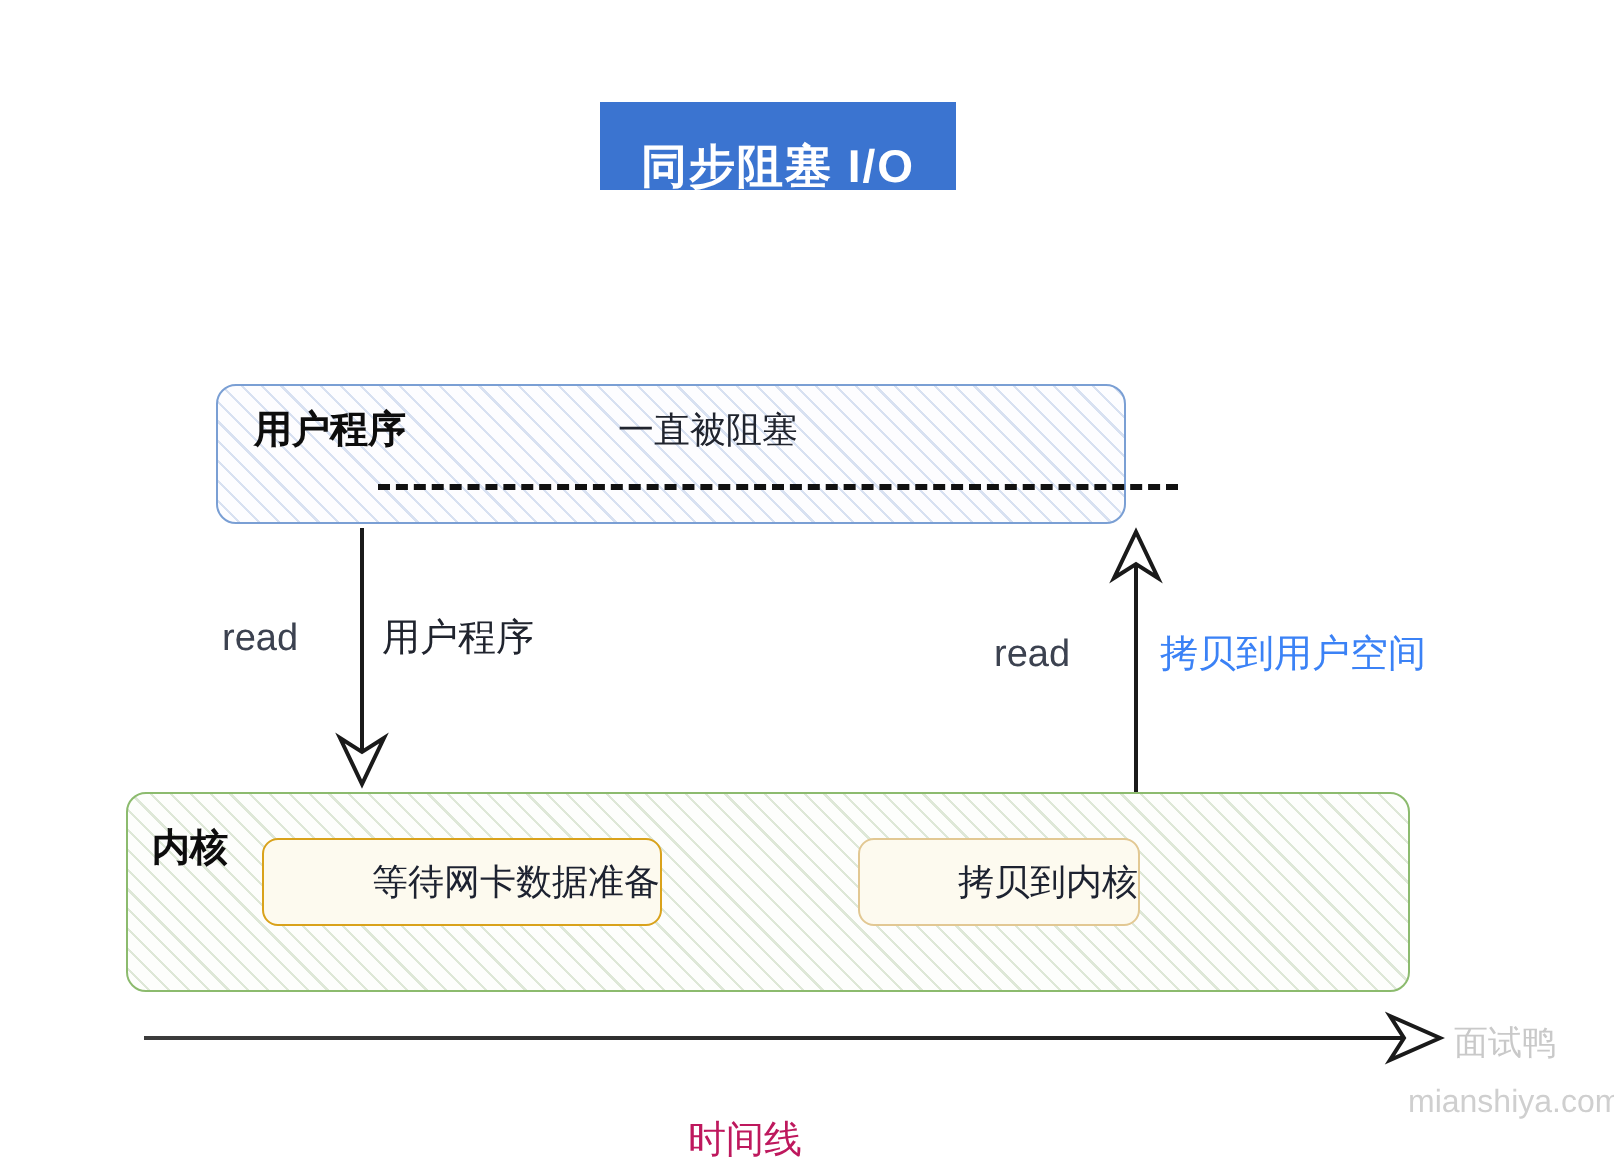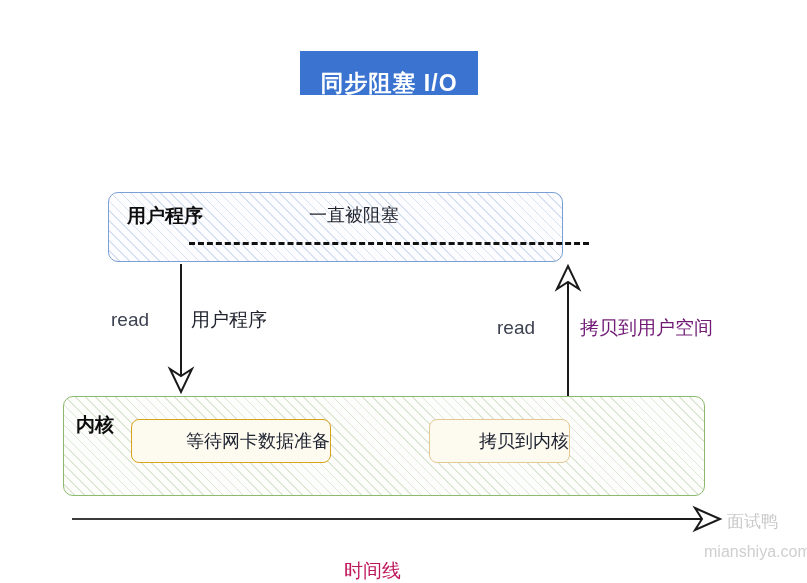--- a/index.html
+++ b/index.html
@@ -162,21 +162,21 @@
 
   
   .flabel {
     position: absolute;
     white-space: nowrap;
     line-height: 1;
   }
   #read-left   { left: 111px; top: 310px; font-size: 19px; color: #3c4250; }
   #get-data    { left: 191px; top: 310px; font-size: 19px; color: #20242e; }
   #read-right  { left: 497px; top: 318px; font-size: 19px; color: #3c4250; }
-  #copy-user   { left: 580px; top: 318px; font-size: 19px; color: #701a75; }
+  #copy-user   { left: 580px; top: 318px; font-size: 19px; color: #3b82f6; }
   #timeline-label { left: 344px; top: 561px; font-size: 19px; color: #be185d; font-family: Liberation Serif, serif; }
 
   
   #watermark-cn {
     position: absolute;
     left: 727px; top: 513px;
     font-size: 17px;
     color: #c9c9c9;
     white-space: nowrap;
     line-height: 1;

